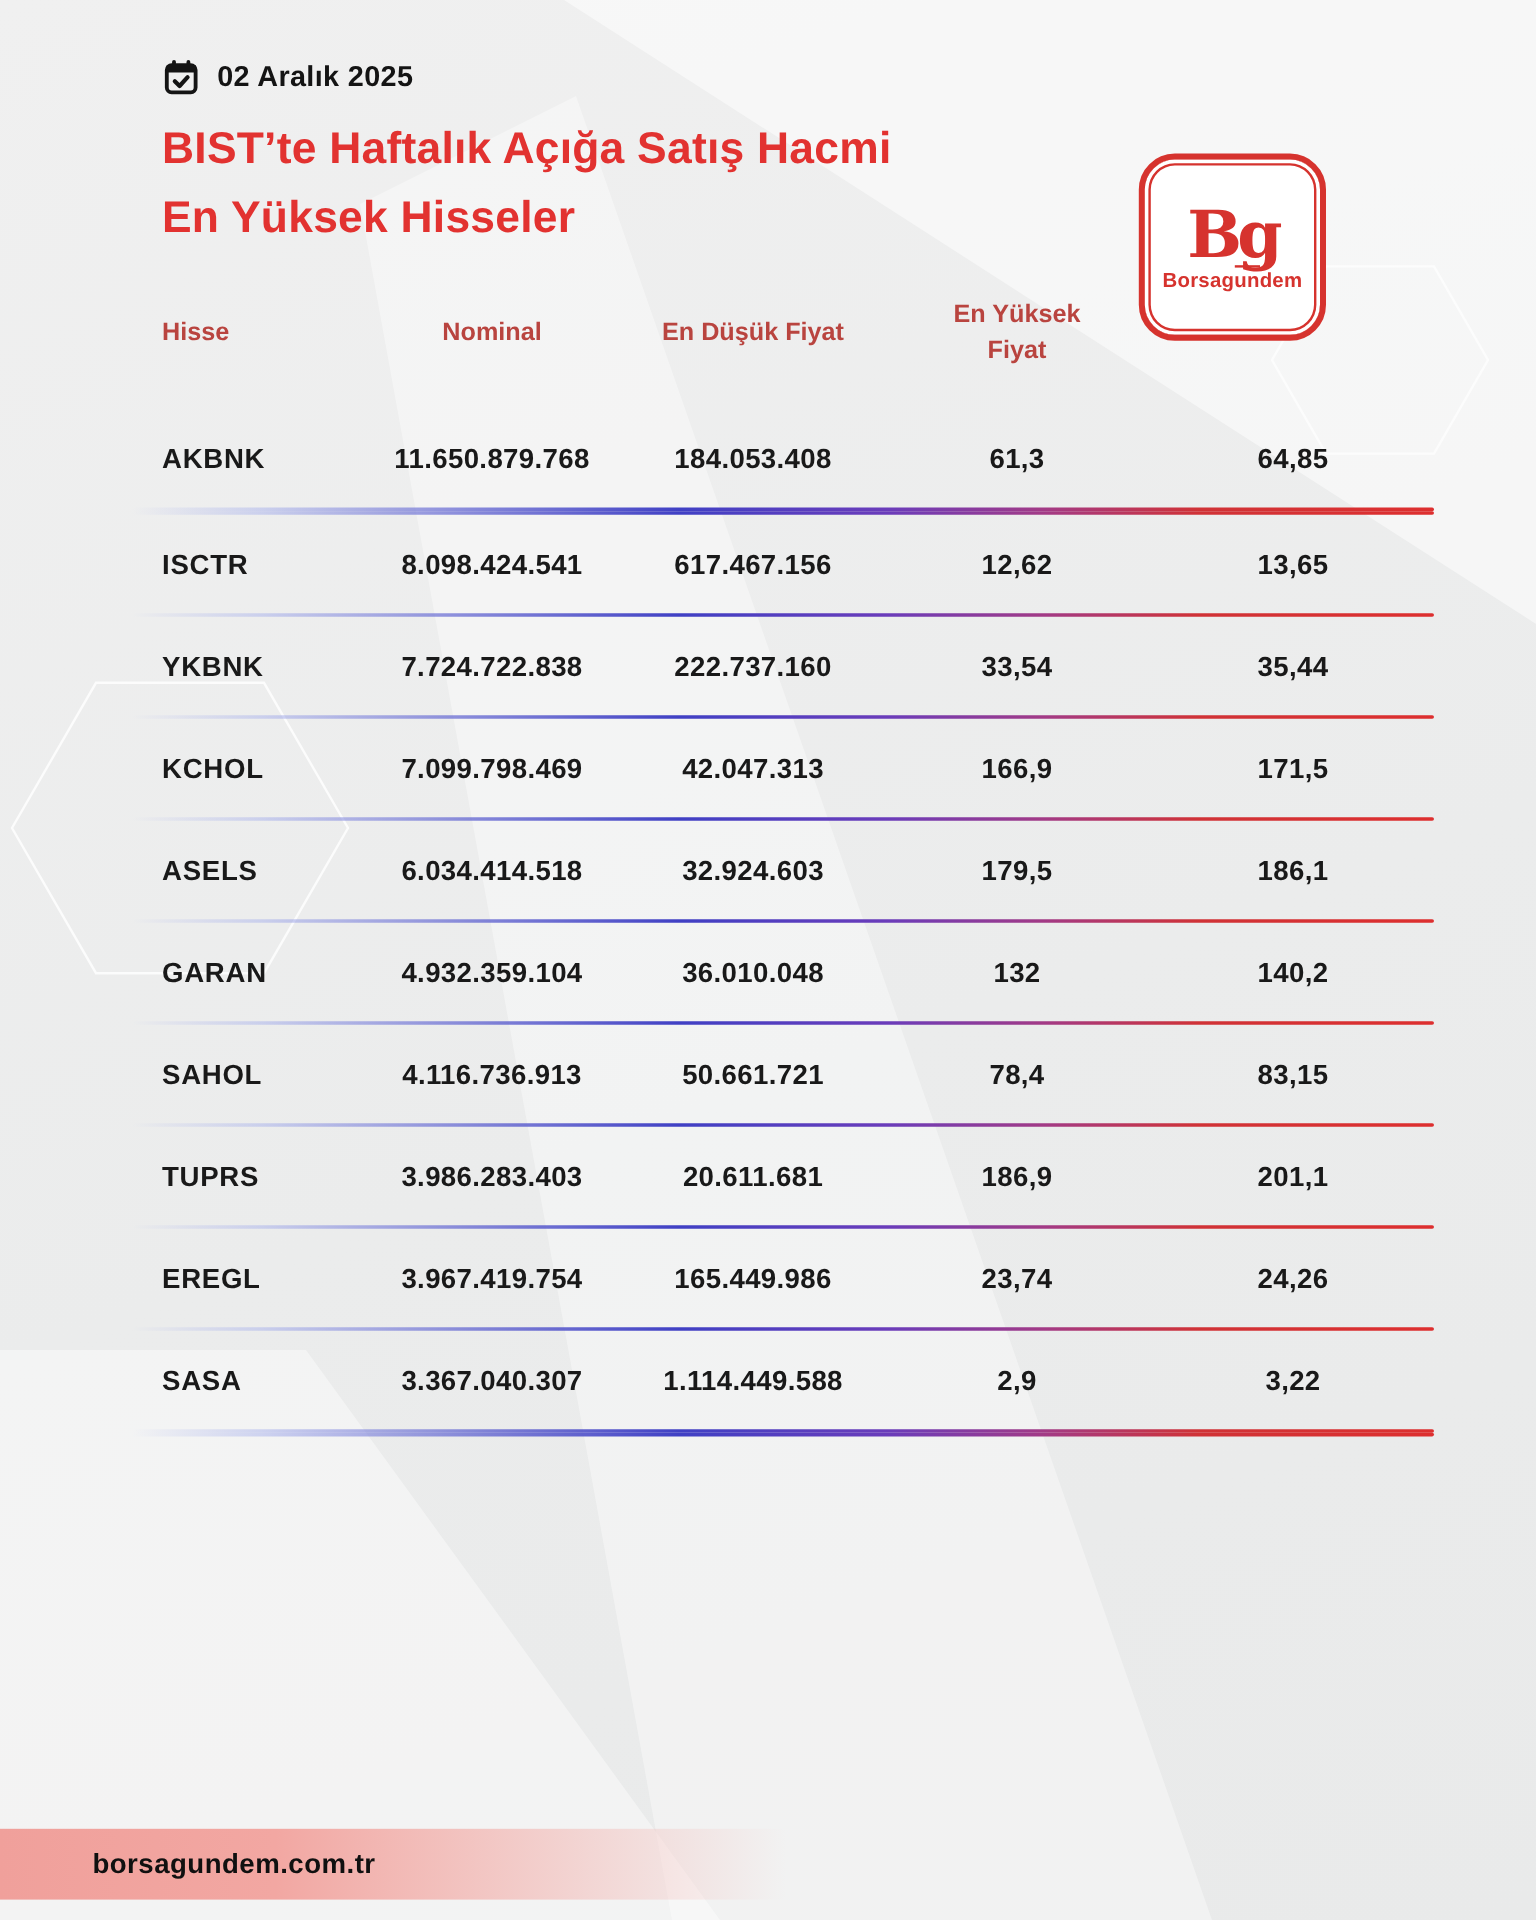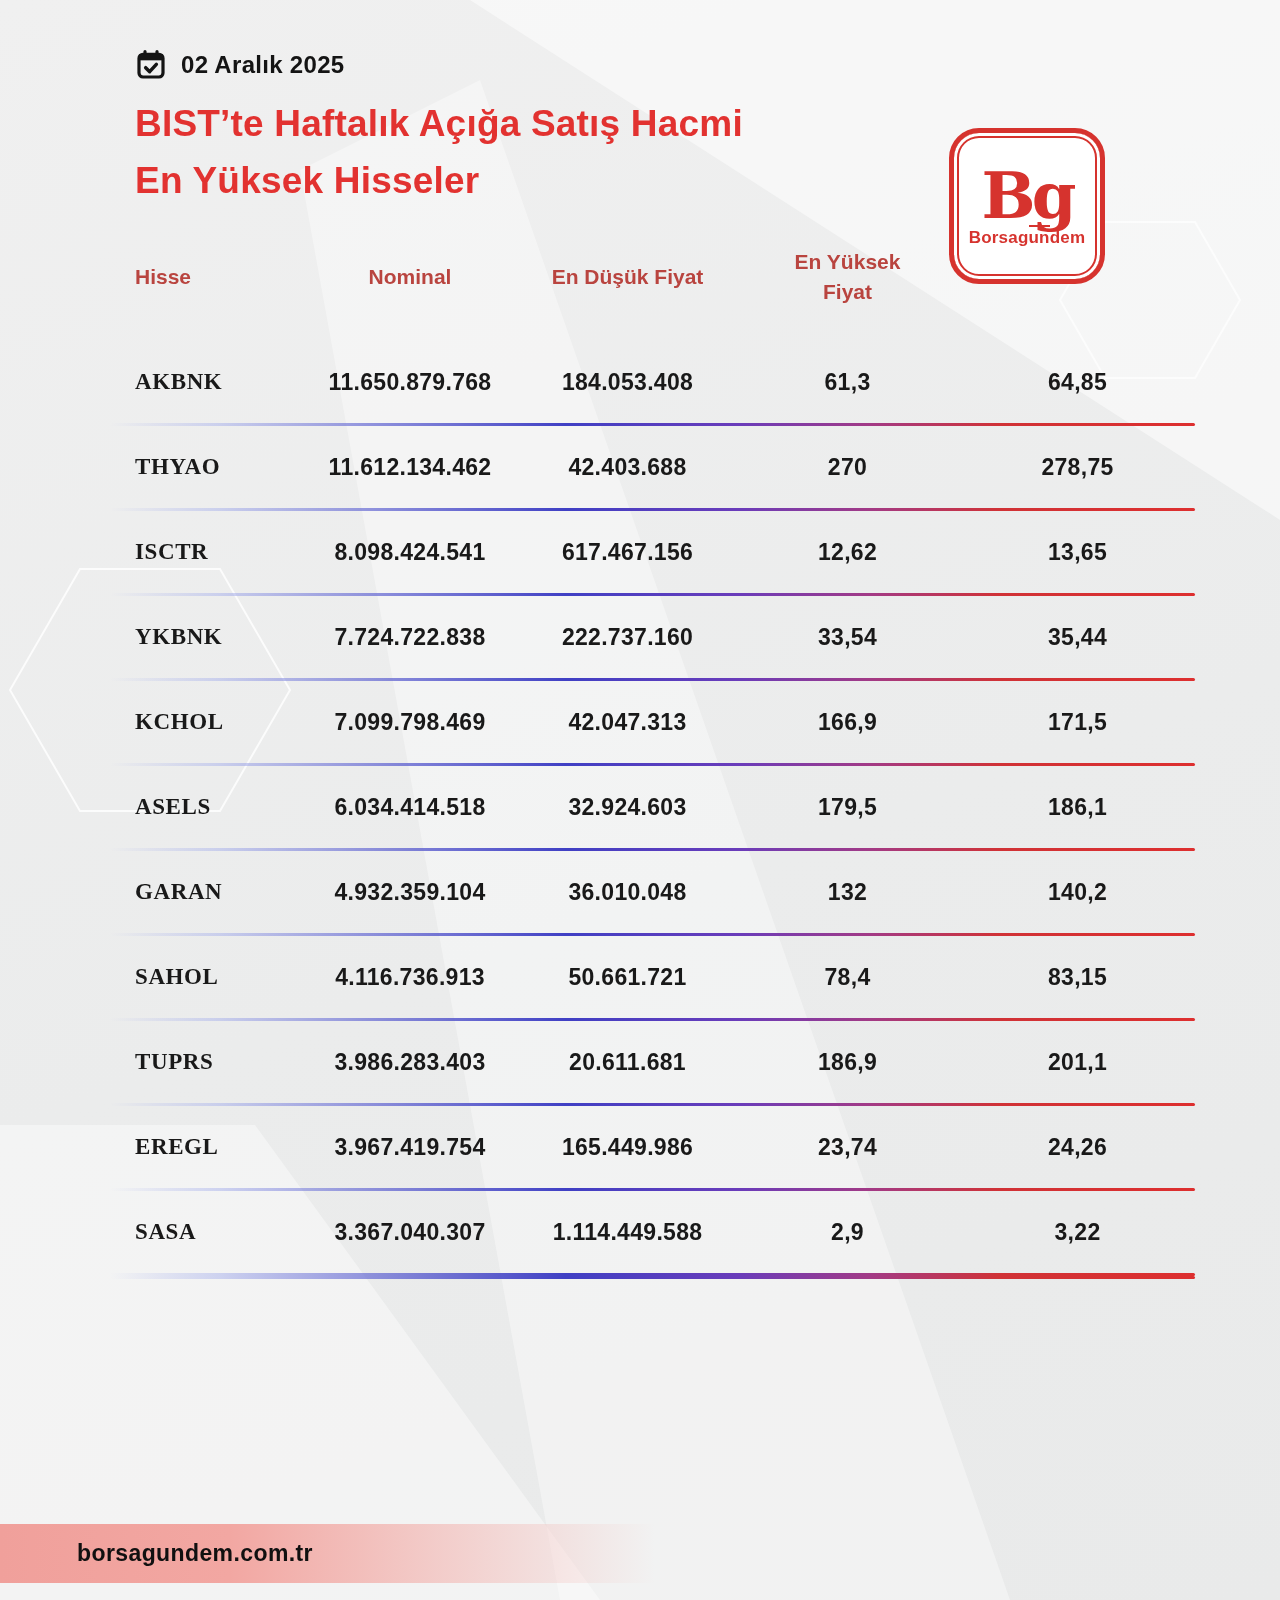--- a/index.html
+++ b/index.html
@@ -19,42 +19,42 @@
   .title{margin-top:14px;font-size:37px;line-height:57px;font-weight:800;color:#e23230;letter-spacing:0.2px;max-width:820px;}
 
   
   .logo{
     position:absolute;top:128px;right:175px;width:146px;height:146px;z-index:2;
     background:#ffffff;border:5px solid #d6332e;border-radius:30px;
     box-shadow:inset 0 0 0 3px #ffffff, inset 0 0 0 5px #d6332e;
     display:flex;flex-direction:column;align-items:center;justify-content:center;
   }
   .logo-monogram{
-    font-family:"DejaVu Serif",serif;font-weight:bold;font-size:64px;line-height:0.95;
+    font-family:"DejaVu Serif",serif;font-weight:bold;font-size:54px;line-height:0.95;
     color:#d6332e;letter-spacing:-4px;margin-top:2px;
   }
   .logo-name{font-size:17px;font-weight:700;color:#d6332e;letter-spacing:0.2px;margin-top:2px;}
   .logo-name .ovl{border-top:2.5px solid #d6332e;padding-top:1px;}
 
   
   .thead{
     margin-top:32px;min-height:72px;display:grid;align-items:center;
     grid-template-columns:165px 220px 215px 225px 235px;
   }
   .hcell{text-align:center;font-size:21px;font-weight:700;color:#b9443f;line-height:1.45;}
   .hcell.first{text-align:left;}
   .hcell span{display:block;}
   .tbody{margin-top:28px;}
   .trow{
     height:82px;display:grid;align-items:center;
     grid-template-columns:165px 220px 215px 225px 235px;
     font-size:23px;font-weight:700;color:#191919;
   }
   .c{text-align:center;letter-spacing:0.3px;}
-  .c.sym{text-align:left;letter-spacing:0.6px;font-family:Liberation Serif, serif;}
+  .c.sym{text-align:left;letter-spacing:0.6px;}
   .divider{
     height:3px;width:1085px;margin-left:-25px;border-radius:2px;
     background:linear-gradient(90deg,
       rgba(170,180,240,0) 0%,
       rgba(160,170,235,0.45) 10%,
       #4040c4 42%,
       #6a3cba 58%,
       #a23a86 70%,
       #d03236 82%,
       #dd2f2f 100%);
@@ -119,27 +119,20 @@
 
     <div class="trow">
       <div class="c sym">AKBNK</div>
       <div class="c">11.650.879.768</div>
       <div class="c">184.053.408</div>
       <div class="c">61,3</div>
       <div class="c">64,85</div>
     </div>
     <div class="divider"></div>
 
-    <div class="trow">
-      <div class="c sym">THYAO</div>
-      <div class="c">11.612.134.462</div>
-      <div class="c">42.403.688</div>
-      <div class="c">270</div>
-      <div class="c">278,75</div>
-    </div>
     <div class="divider"></div>
 
     <div class="trow">
       <div class="c sym">ISCTR</div>
       <div class="c">8.098.424.541</div>
       <div class="c">617.467.156</div>
       <div class="c">12,62</div>
       <div class="c">13,65</div>
     </div>
     <div class="divider"></div>

